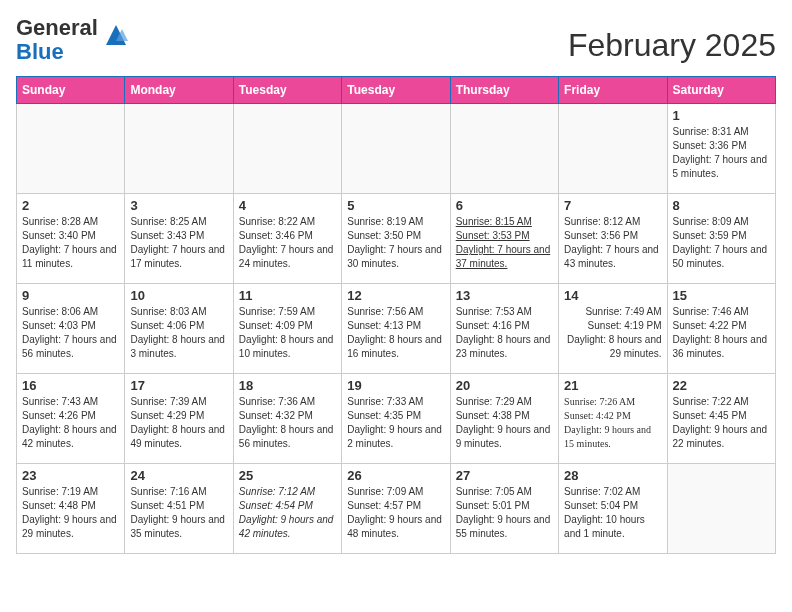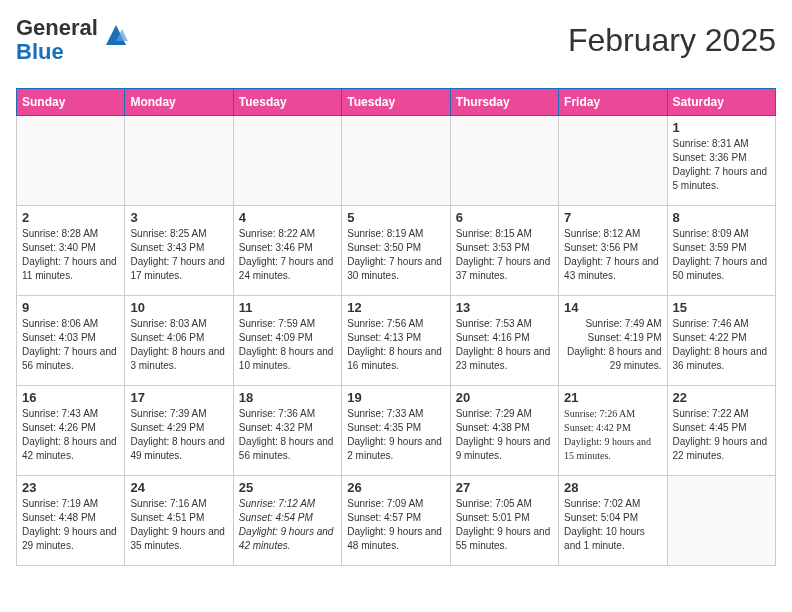--- a/index.html
+++ b/index.html
@@ -6,22 +6,22 @@
     body {
       font-family: Arial, sans-serif;
       background: #fff;
       width: 792px;
       min-height: 612px;
       padding: 16px;
     }
     .header-area {
       display: flex;
       justify-content: space-between;
-      align-items: center;
-      margin-bottom: 24px;
+      align-items: flex-end;
+      margin-bottom: 12px;
     }
     .logo {
       display: flex;
       flex-direction: column;
       align-items: flex-start;
     }
     .logo-text {
       font-size: 22px;
       font-weight: bold;
       color: #333;
@@ -146,21 +146,21 @@
 Daylight: 7 hours and 24 minutes.</div>
         </td>
         <td>
           <div class="day-number">5</div>
           <div class="day-info" style="white-space: pre-line;">Sunrise: 8:19 AM
 Sunset: 3:50 PM
 Daylight: 7 hours and 30 minutes.</div>
         </td>
         <td>
           <div class="day-number">6</div>
-          <div class="day-info" style="white-space: pre-line;">Sunrise: 8:15 AM
+          <div class="day-info" style="white-space: pre-line; text-decoration: underline;">Sunrise: 8:15 AM
 Sunset: 3:53 PM
 Daylight: 7 hours and 37 minutes.</div>
         </td>
         <td>
           <div class="day-number">7</div>
           <div class="day-info" style="white-space: pre-line;">Sunrise: 8:12 AM
 Sunset: 3:56 PM
 Daylight: 7 hours and 43 minutes.</div>
         </td>
         <td>

